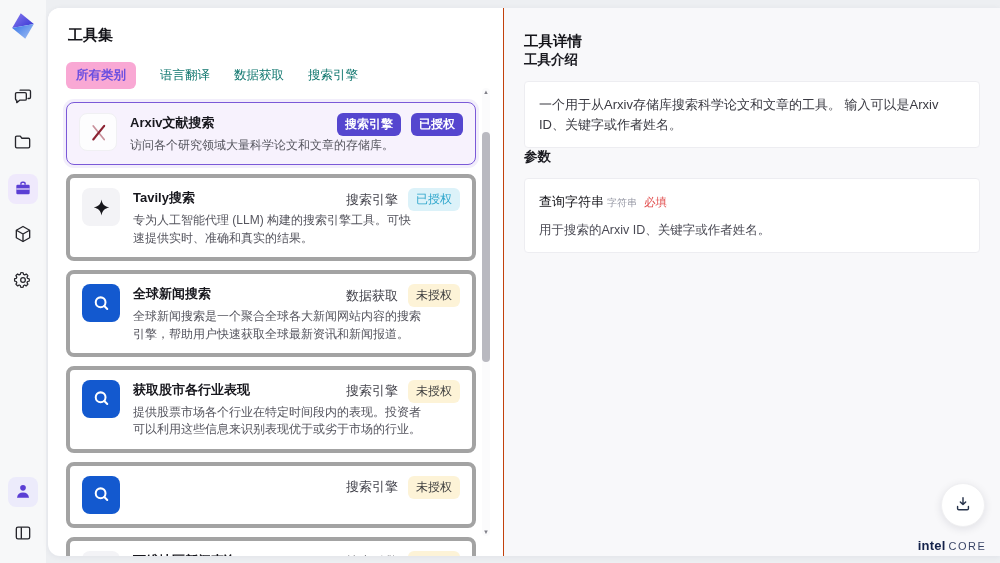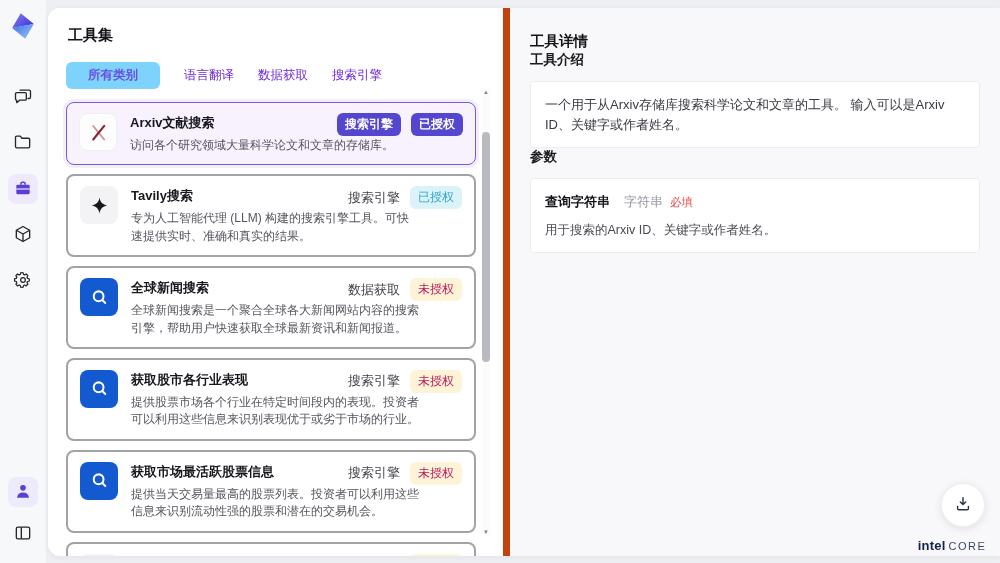--- a/index.html
+++ b/index.html
@@ -32,67 +32,67 @@
     position:absolute; left:48px; top:8px; right:0; bottom:7px;
     background:#fff; border-radius:12px 0 0 12px;
     box-shadow:0 1px 6px rgba(30,30,60,.06);
     overflow:hidden;
   }
 
   
   .tools-pane { position:absolute; left:0; top:0; width:455px; bottom:12px; background:#fff; padding:18px 0 0 18px; }
   .pane-title { font-size:15px; font-weight:700; color:#141419; margin-left:2px; }
   .tabs { margin-top:17px; display:flex; align-items:center; gap:24px; }
-  .tab { font-size:12.5px; color:#6d28d9; cursor:pointer; white-space:nowrap; }
-  .tab.active { background:#7dd3fc; color:#6a4fe0; font-weight:700; padding:5px 22px; border-radius:6px; }
+  .tab { font-size:12.5px; color:#0f766e; cursor:pointer; white-space:nowrap; }
+  .tab.active { background:#f9a8d4; color:#6a4fe0; font-weight:700; padding:5px 10px; border-radius:6px; }
 
   .tool-list { margin-top:13px; width:410px; }
   .tool-card {
     position:relative; display:flex; gap:13px; background:#fff;
-    border:2px solid #a3a3a3; border-radius:8px; padding:10px 12px; margin-bottom:9px;
+    border:4px solid #a3a3a3; border-radius:8px; padding:10px 12px; margin-bottom:9px;
     cursor:pointer;
   }
   .tool-card.selected {
     border:1.5px solid #7b59d8; background:#f7f2fd;
     box-shadow:0 0 0 3px rgba(123,89,216,.10);
   }
   .tile { width:38px; height:38px; border-radius:8px; flex:0 0 38px; display:flex; align-items:center; justify-content:center; }
   .tile.white { background:#fdfdfe; border:1px solid #f0f0f3; }
   .tile.gray  { background:#f3f3f6; }
   .tile.blue  { background:#1359cf; }
   .tool-body { flex:1; min-width:0; padding-top:1px; }
   .tool-name { font-size:13px; font-weight:700; color:#17171d; }
   .tool-desc { font-size:12px; color:#55555e; line-height:1.45; margin-top:5px; max-width:288px; }
   .tool-meta { position:absolute; top:10px; right:12px; display:flex; align-items:center; gap:10px; }
   .cat-text { font-size:13px; color:#3f3f48; }
   .badge { font-size:12px; padding:3px 8px; border-radius:6px; white-space:nowrap; }
   .badge.purple { background:#5546cf; color:#fff; font-weight:600; }
   .badge.auth   { background:#dcf2f9; color:#2fa6cc; }
-  .badge.unauth { background:#fdf3d7; color:#be185d; }
+  .badge.unauth { background:#fdf3d7; color:#404040; }
 
   
   .vscroll { position:absolute; top:80px; bottom:8px; right:13px; width:8px; background:#fbfbfc; border-radius:4px; }
   .vscroll .arrow { position:absolute; left:0; width:8px; text-align:center; font-size:6px; color:#808089; line-height:8px; }
   .vscroll .arrow.up { top:0; } .vscroll .arrow.down { bottom:0; }
   .vscroll .thumb { position:absolute; left:0; top:44px; height:230px; width:8px; background:#b9b9c0; border-radius:4px; }
 
   
   .details-pane {
     position:absolute; left:455px; right:0; top:0; bottom:0;
-    background:#f8f8fa; border-left:7px solid #c2410c; padding:24px 20px 0 20px;
+    background:#f8f8fa; border-left:1px solid #c2410c; padding:24px 20px 0 20px;
   }
   .details-title { font-size:14.5px; font-weight:700; color:#141419; }
   .section-h { font-size:13.5px; font-weight:700; color:#1a1a20; }
   .info-box {
     margin-top:12px; background:#fff; border:1px solid #ededf1; border-radius:4px;
     padding:13px 14px; font-size:13px; color:#3a3a42; line-height:1.5;
   }
   .param-head { display:flex; align-items:baseline; }
-  .param-name { font-size:13px; font-weight:700; color:#141419; }
-  .param-type { font-size:13px; color:#9496a3; margin-left:14px; }
+  .param-name { font-size:13px; font-weight:400; color:#141419; }
+  .param-type { font-size:10px; color:#9496a3; margin-left:3px; }
   .param-req  { font-size:11.5px; color:#e14c4c; margin-left:7px; }
   .param-desc { margin-top:9px; font-size:12.5px; color:#4a4a54; }
 
   
   .download-fab {
     position:absolute; right:15px; bottom:29px; width:44px; height:44px; border-radius:50%;
     background:#fff; border:1px solid #f0f0f2; box-shadow:0 2px 8px rgba(20,20,50,.10);
     display:flex; align-items:center; justify-content:center; cursor:pointer;
   }
   .intel-logo { position:absolute; right:10px; bottom:2px; width:76px; text-align:center; color:#14224a; }
@@ -263,24 +263,20 @@
     </div>
   </div>
 
   <div class="tool-card">
     <div class="tile blue">
             <svg viewBox="0 0 24 24" width="21" height="21" fill="none" stroke="#fff" stroke-width="2.3" stroke-linecap="round">
               <circle cx="11" cy="10.6" r="5.6"></circle>
               <line x1="15.2" y1="14.8" x2="18.6" y2="18.2"></line>
             </svg>
           </div>
-    <div class="tool-body">
-      <div class="tool-name">获取市场最活跃股票信息</div>
-      <div class="tool-desc">提供当天交易量最高的股票列表。投资者可以利用这些信息来识别流动性强的股票和潜在的交易机会。</div>
-    </div>
     <div class="tool-meta">
       <span class="cat-text">搜索引擎</span>
       <span class="badge unauth">未授权</span>
     </div>
   </div>
 
   <div class="tool-card">
     <div class="tile gray">
             <svg viewBox="0 0 24 24" width="21" height="21" fill="none" stroke="#6d6d75" stroke-width="1.5" stroke-linecap="round" stroke-linejoin="round">
               <rect x="4" y="5" width="12.5" height="14.5" rx="1"></rect>

